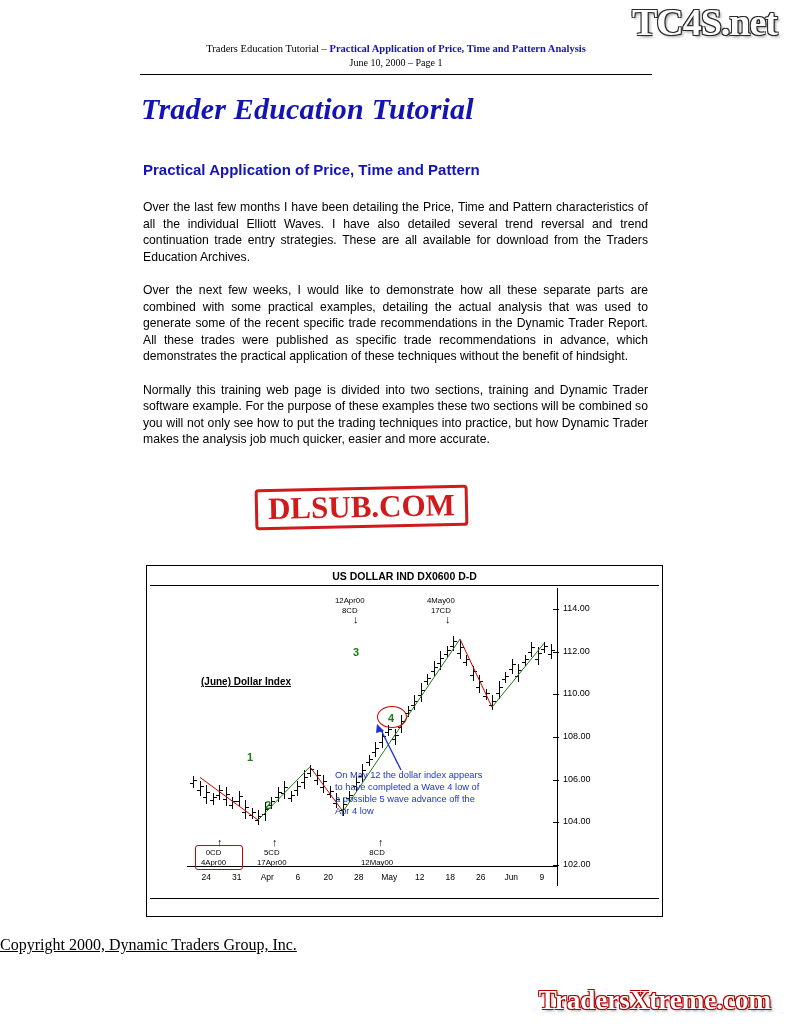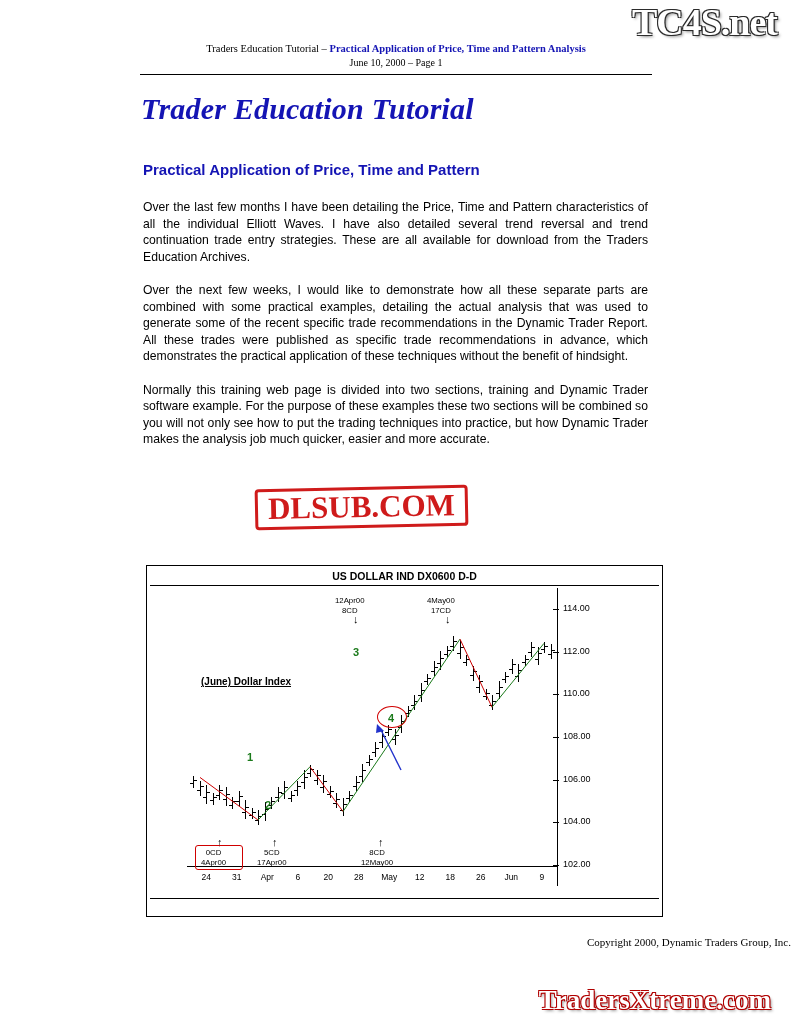--- a/index.html
+++ b/index.html
@@ -293,23 +293,24 @@
   .red-rect {
     position: absolute;
     border: 1.6px solid #d00000;
     border-radius: 3px;
   }
 
   .copyright {
     position: absolute;
     left: 0; right: 0;
     top: 936px;
-    text-align: right;
-    font-size: 11px;
-    color: #000;
+    text-align: left;
+    font-size: 16px;
+    color: #000;
+    text-decoration: underline;
   }
 </style>
 </head>
 <body>
 
 <div class="page">
 
   <div class="header">
     <div class="line1"><span class="plain">Traders Education Tutorial – </span><span class="blue">Practical Application of Price, Time and Pattern Analysis</span></div>
     <div class="line2">June 10, 2000 – Page 1</div>
@@ -544,20 +545,21 @@
       </div>
 
     <div class="dollar-index-lbl" style="left:54px; top:110px;">(June) Dollar Index</div>
 
     <div class="wnum" style="left:100px; top:185px;">1</div>
     <div class="wnum" style="left:118px; top:233px;">2</div>
     <div class="wnum" style="left:206px; top:80px;">3</div>
     <div class="wnum" style="left:241px; top:146px; color:#1b7a1b;">4</div>
     <div class="red-ellipse" style="left:230px; top:140px; width:28px; height:20px;"></div>
 
+    <div class="anno-text" style="left:188px; top:203px;">On May 12 the dollar index appears to have completed a Wave 4 low of a possible 5 wave advance off the Apr 4 low</div>
     <svg style="position:absolute; left:228px; top:158px; width:30px; height:48px;">
       <line x1="26" y1="46" x2="5" y2="4" stroke="#2233cc" stroke-width="1.4"></line>
       <polygon points="2,0 9,7 1,9" fill="#2233cc"></polygon>
     </svg>
 
     <div class="cd-lbl" style="left:188px; top:30px;">
       <span>12Apr00</span><br>
       <span>8CD</span>
     </div>
     <div class="arrow-dn" style="left:206px; top:49px;">↓</div>

